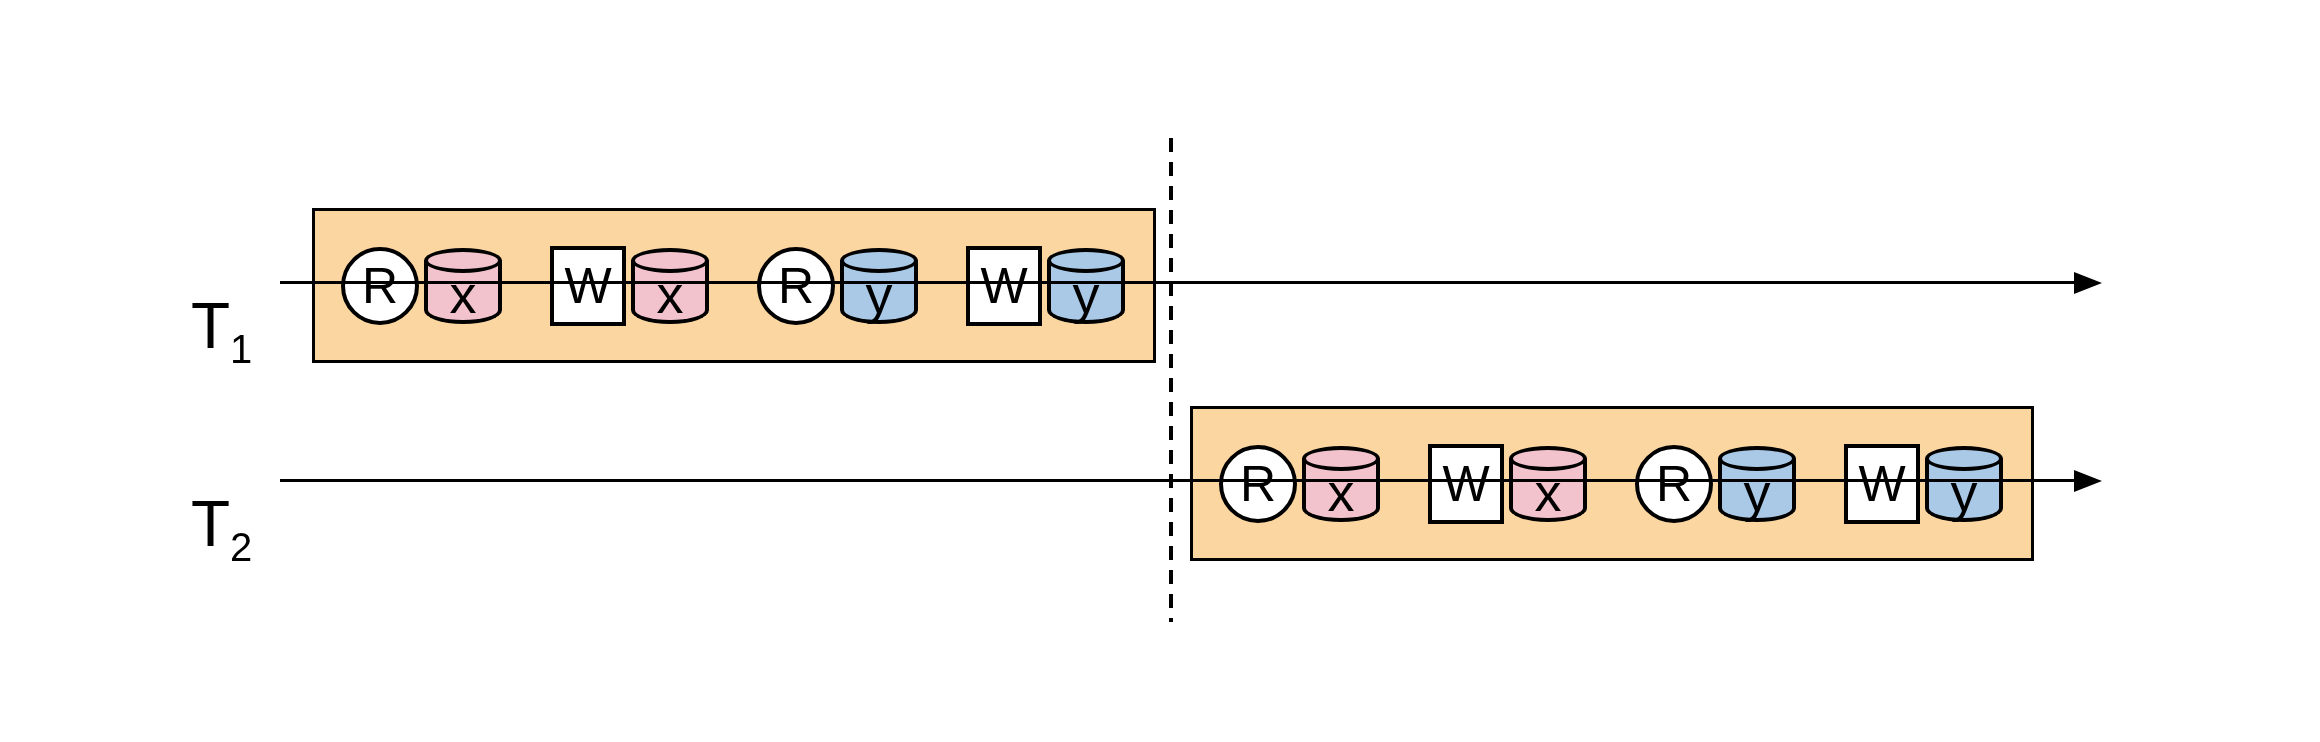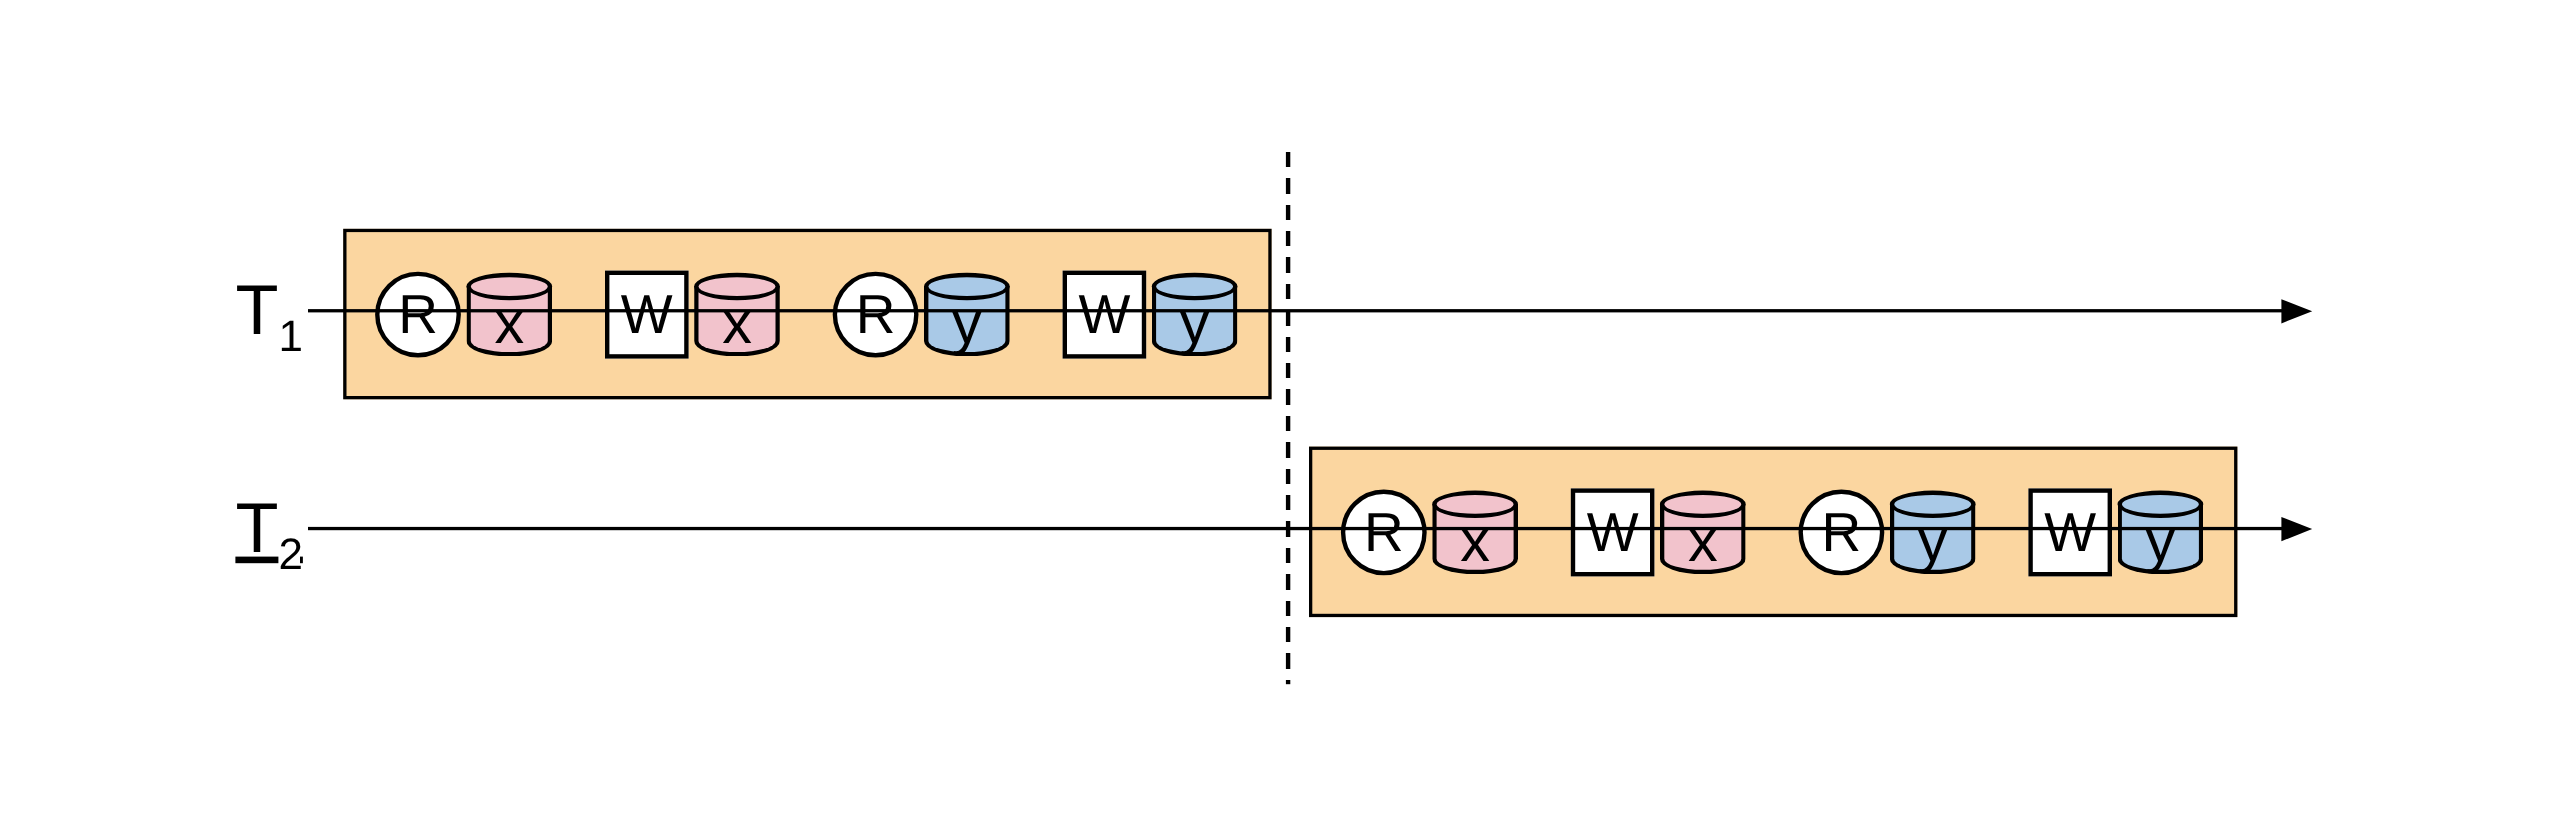--- a/index.html
+++ b/index.html
@@ -13,25 +13,26 @@
     height: 742px;
     background: var(--bg, #ffffff);
     font-family: "Liberation Sans", sans-serif;
     color: var(--stroke, #000);
     overflow: hidden;
   }
 
   
   .row-label {
     position: absolute;
-    left: 214px;
+    left: 191px;
     font-size: 64px;
     line-height: 1;
     white-space: nowrap;
     z-index: 4;
+    margin-top: 44px;
   }
   .label-sub {
     font-size: 40px;
     vertical-align: -15px;
   }
 
   
   .timeline {
     position: absolute;
     left: 280px;
@@ -155,21 +156,21 @@
     );
     z-index: 4;
   }
 
   
   .t1 .row-label { top: 250px; }
   .t1 .timeline  { top: 281px; }
   .t1 .arrowhead { top: 272px; }
   .t1 .txn-box   { left: 312px; top: 208px; }
 
-  .t2 .row-label { top: 448px; text-decoration: underline; }
+  .t2 .row-label { top: 448px; }
   .t2 .timeline  { top: 479px; }
   .t2 .arrowhead { top: 470px; }
   .t2 .txn-box   { left: 1190px; top: 406px; }
 </style>
 </head>
 <body>
 
 <div class="canvas">
 
   <div class="t1">

